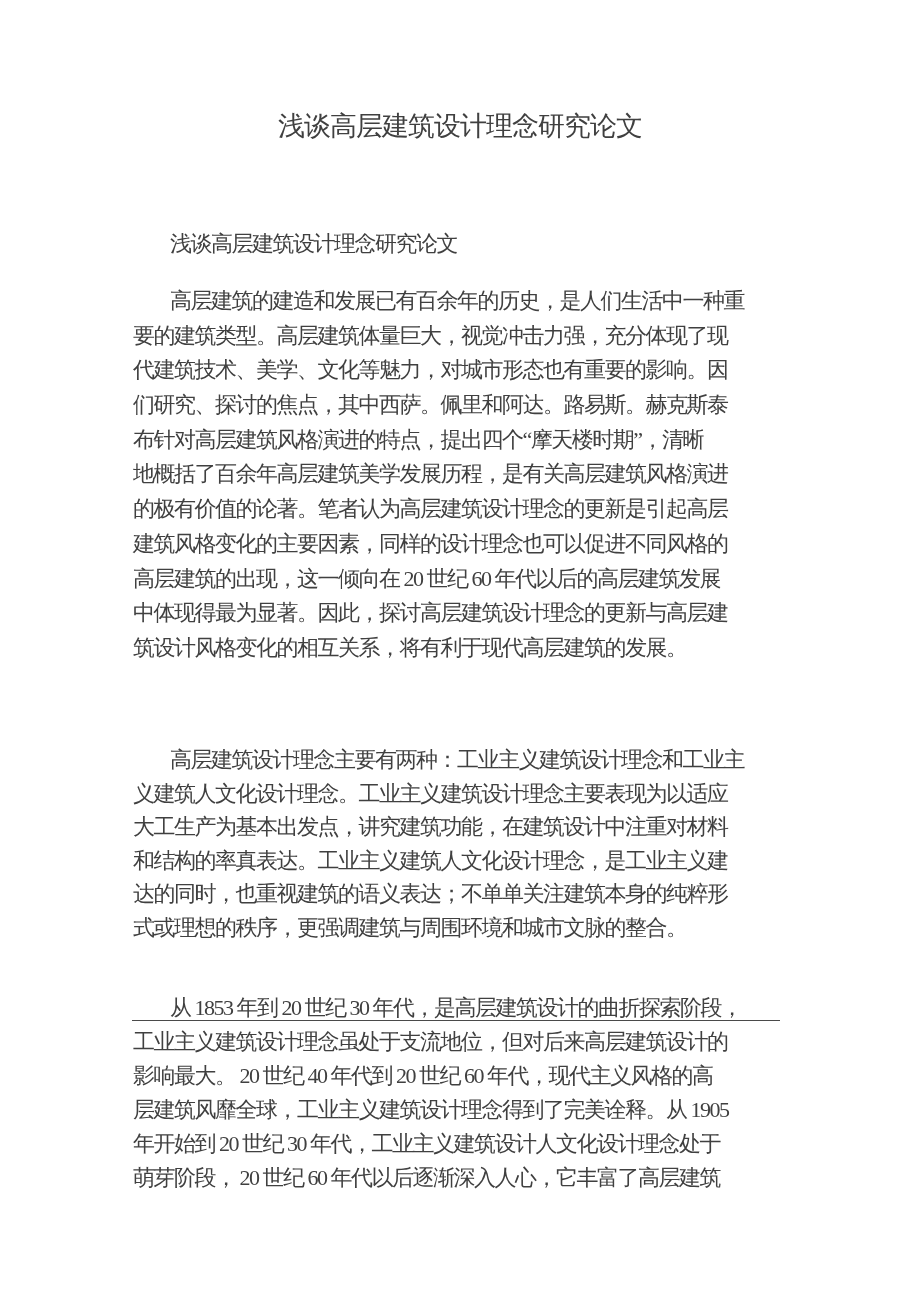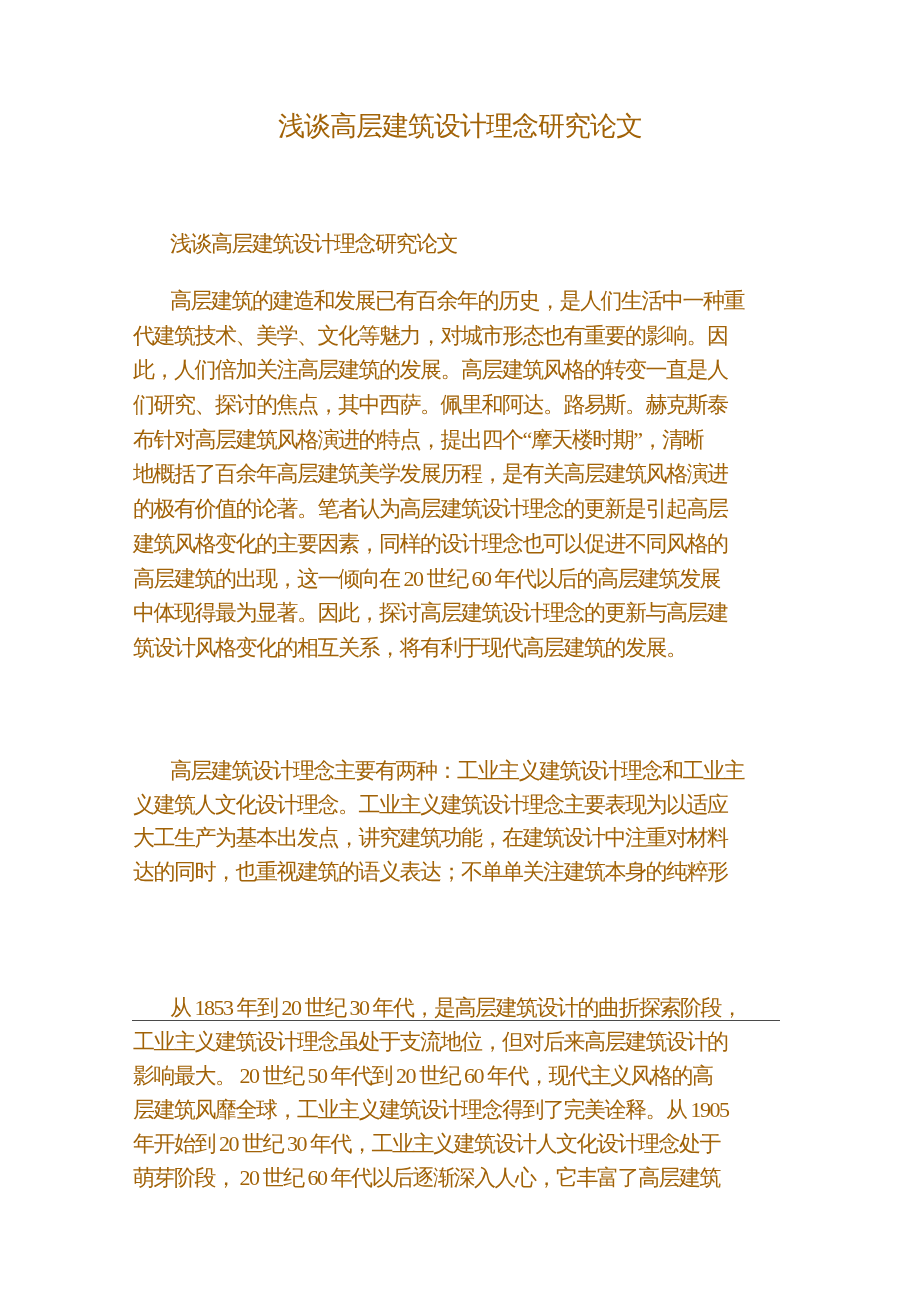--- a/index.html
+++ b/index.html
@@ -7,21 +7,21 @@
     padding: 0;
     background: #ffffff;
   }
   .page {
     position: relative;
     width: 920px;
     height: 1303px;
     background: #ffffff;
     overflow: hidden;
     font-family: "Liberation Serif", "DejaVu Serif", serif;
-    color: #a16207;
+    color: #404040;
   }
   .doc-title {
     position: absolute;
     top: 108px;
     left: 0;
     width: 920px;
     text-align: center;
     font-size: 27px;
     letter-spacing: -1px;
     white-space: nowrap;
@@ -41,21 +41,21 @@
     left: 133px;
     width: 700px;
     font-size: 22px;
     letter-spacing: -1.5px;
   }
   .para .line {
     white-space: nowrap;
   }
   .para-1 { top: 284px; }
   .para-1 .line { height: 34.7px; line-height: 34.7px; }
-  .para-2 { top: 743px; margin-top: 11px; }
+  .para-2 { top: 743px; }
   .para-2 .line { height: 33.5px; line-height: 33.5px; }
   .para-3 { top: 991px; }
   .para-3 .line { height: 34px; line-height: 34px; font-family: Liberation Serif, serif; }
   .line.indent { padding-left: 37px; }
   .rule {
     position: absolute;
     top: 1020px;
     left: 132px;
     width: 648px;
     height: 1px;
@@ -66,43 +66,45 @@
 <body>
 
 <div class="page">
 
   <h1 class="doc-title">浅谈高层建筑设计理念研究论文</h1>
 
   <div class="doc-subtitle">浅谈高层建筑设计理念研究论文</div>
 
   <div class="para para-1">
     <div class="line indent">高层建筑的建造和发展已有百余年的历史，是人们生活中一种重</div>
+    <div class="line">要的建筑类型。高层建筑体量巨大，视觉冲击力强，充分体现了现</div>
     <div class="line">代建筑技术、美学、文化等魅力，对城市形态也有重要的影响。因</div>
-    <div class="line">此，人们倍加关注高层建筑的发展。高层建筑风格的转变一直是人</div>
     <div class="line">们研究、探讨的焦点，其中西萨。佩里和阿达。路易斯。赫克斯泰</div>
     <div class="line">布针对高层建筑风格演进的特点，提出四个“摩天楼时期”，清晰</div>
     <div class="line">地概括了百余年高层建筑美学发展历程，是有关高层建筑风格演进</div>
     <div class="line">的极有价值的论著。笔者认为高层建筑设计理念的更新是引起高层</div>
     <div class="line">建筑风格变化的主要因素，同样的设计理念也可以促进不同风格的</div>
     <div class="line">高层建筑的出现，这一倾向在 20 世纪 60 年代以后的高层建筑发展</div>
     <div class="line">中体现得最为显著。因此，探讨高层建筑设计理念的更新与高层建</div>
     <div class="line">筑设计风格变化的相互关系，将有利于现代高层建筑的发展。</div>
   </div>
 
   <div class="para para-2">
     <div class="line indent">高层建筑设计理念主要有两种：工业主义建筑设计理念和工业主</div>
     <div class="line">义建筑人文化设计理念。工业主义建筑设计理念主要表现为以适应</div>
     <div class="line">大工生产为基本出发点，讲究建筑功能，在建筑设计中注重对材料</div>
+    <div class="line">和结构的率真表达。工业主义建筑人文化设计理念，是工业主义建</div>
     <div class="line">达的同时，也重视建筑的语义表达；不单单关注建筑本身的纯粹形</div>
+    <div class="line">式或理想的秩序，更强调建筑与周围环境和城市文脉的整合。</div>
   </div>
 
   <div class="para para-3">
     <div class="line indent">从 1853 年到 20 世纪 30 年代，是高层建筑设计的曲折探索阶段，</div>
     <div class="line">工业主义建筑设计理念虽处于支流地位，但对后来高层建筑设计的</div>
-    <div class="line">影响最大。 20 世纪 50 年代到 20 世纪 60 年代，现代主义风格的高</div>
+    <div class="line">影响最大。 20 世纪 40 年代到 20 世纪 60 年代，现代主义风格的高</div>
     <div class="line">层建筑风靡全球，工业主义建筑设计理念得到了完美诠释。从 1905</div>
     <div class="line">年开始到 20 世纪 30 年代，工业主义建筑设计人文化设计理念处于</div>
     <div class="line">萌芽阶段， 20 世纪 60 年代以后逐渐深入人心，它丰富了高层建筑</div>
   </div>
 
   <div class="rule"></div>
 
 </div>
 
 </body></html>

